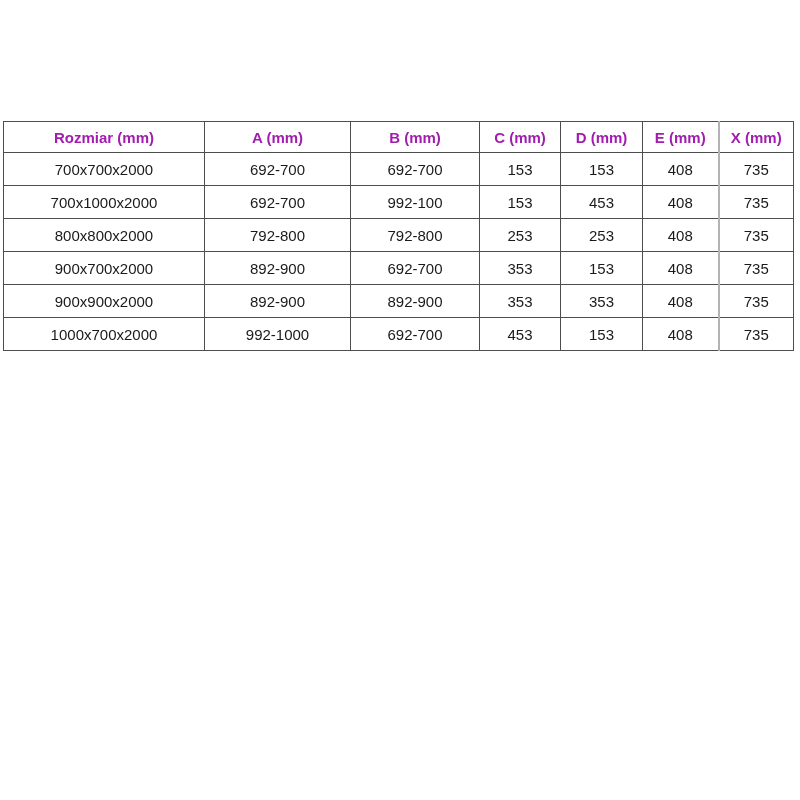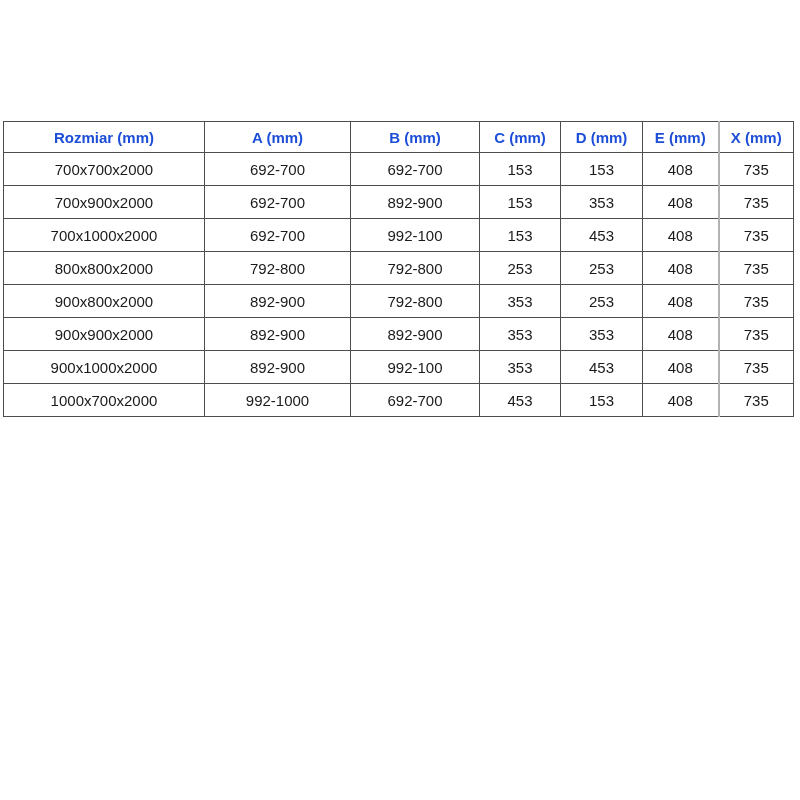--- a/index.html
+++ b/index.html
@@ -31,21 +31,21 @@
     text-align: center;
     vertical-align: middle;
     color: #1a1a1a;
     font-size: 15px;
     padding: 0;
     overflow: hidden;
     white-space: nowrap;
   }
   table.size-table th {
     font-weight: bold;
-    color: #1d4ed8;
+    color: #a21caf;
     height: 30px;
   }
   table.size-table td {
     height: 32px;
   }
   
   table.size-table th:last-child,
   table.size-table td:last-child {
     border-left: 2px solid #b3b3b3;
   }
@@ -86,70 +86,52 @@
         <tr>
           <td>700x700x2000</td>
           <td>692-700</td>
           <td>692-700</td>
           <td>153</td>
           <td>153</td>
           <td>408</td>
           <td>735</td>
         </tr>
         <tr>
-          <td>700x900x2000</td>
-          <td>692-700</td>
-          <td>892-900</td>
-          <td>153</td>
-          <td>353</td>
-          <td>408</td>
-          <td>735</td>
-        </tr>
-        <tr>
           <td>700x1000x2000</td>
           <td>692-700</td>
           <td>992-100</td>
           <td>153</td>
           <td>453</td>
           <td>408</td>
           <td>735</td>
         </tr>
         <tr>
           <td>800x800x2000</td>
           <td>792-800</td>
           <td>792-800</td>
           <td>253</td>
           <td>253</td>
           <td>408</td>
           <td>735</td>
         </tr>
         <tr>
-          <td>900x800x2000</td>
+          <td>900x700x2000</td>
           <td>892-900</td>
-          <td>792-800</td>
+          <td>692-700</td>
           <td>353</td>
-          <td>253</td>
+          <td>153</td>
           <td>408</td>
           <td>735</td>
         </tr>
         <tr>
           <td>900x900x2000</td>
           <td>892-900</td>
           <td>892-900</td>
           <td>353</td>
           <td>353</td>
-          <td>408</td>
-          <td>735</td>
-        </tr>
-        <tr>
-          <td>900x1000x2000</td>
-          <td>892-900</td>
-          <td>992-100</td>
-          <td>353</td>
-          <td>453</td>
           <td>408</td>
           <td>735</td>
         </tr>
         <tr>
           <td>1000x700x2000</td>
           <td>992-1000</td>
           <td>692-700</td>
           <td>453</td>
           <td>153</td>
           <td>408</td>

